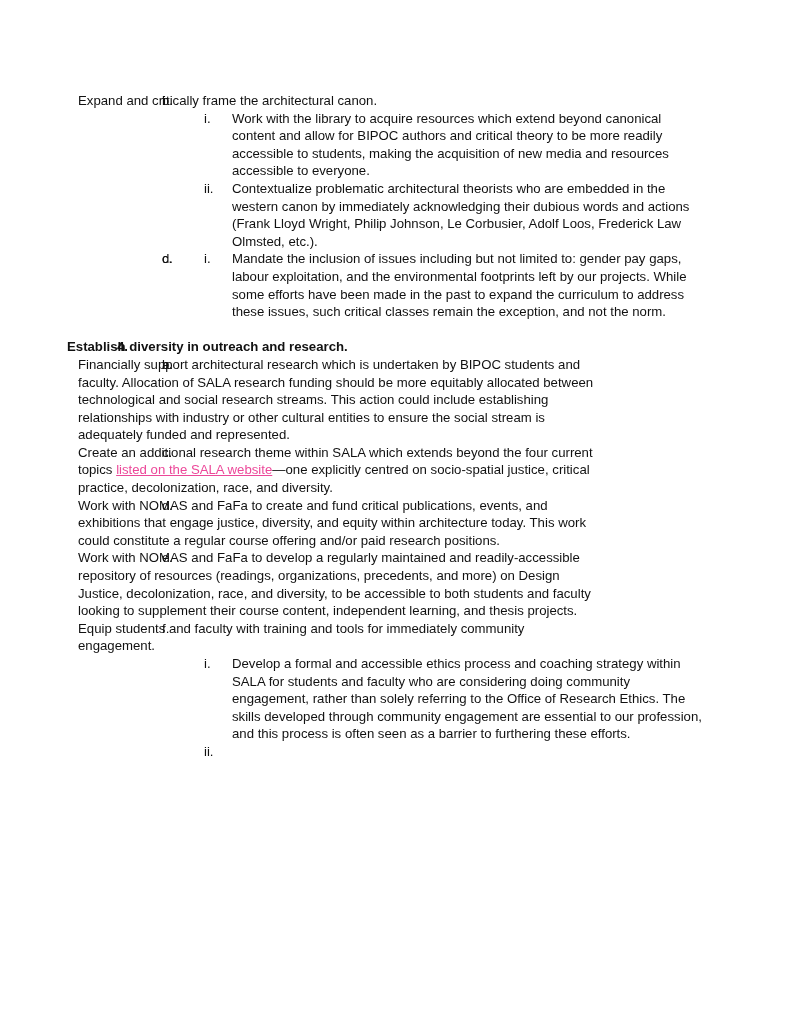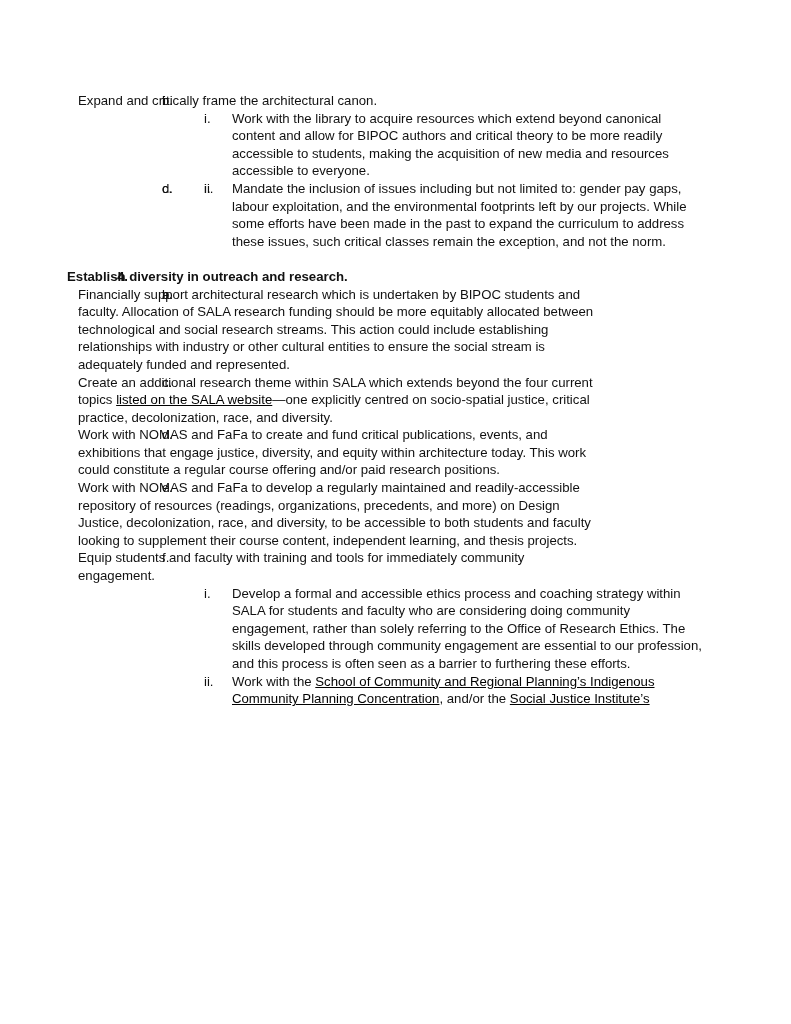--- a/index.html
+++ b/index.html
@@ -7,37 +7,38 @@
          font-family: "Liberation Sans", sans-serif; font-size: 13.2px; color: #111; }
   .page { position: absolute; left: 0; top: 92px; width: 791px; }
   .item { position: relative; line-height: 17.6px; }
   .lvl1 .marker { position: absolute; left: 117px; font-weight: bold; }
   .lvl1 .text { margin-left: 67px; width: 580px; font-weight: bold; }
   .lvl2 .marker { position: absolute; left: 162px; }
   .lvl2 .text { margin-left: 78px; width: 522px; }
   .lvl3 .marker { position: absolute; left: 204px; }
   .lvl3 .text { margin-left: 232px; width: 476px; }
   .gap { height: 17.6px; }
-  a.link { color: #000000; text-decoration: underline; }
+  a.link { color: #ec4899; text-decoration: underline; }
 </style>
 </head>
 <body>
 
 <div class="page">
 
   <div class="item lvl2">
     <span class="marker">b.</span>
     <div class="text">Expand and critically frame the architectural canon.</div>
   </div>
   <div class="item lvl3">
     <span class="marker">i.</span>
     <div class="text">Work with the library to acquire resources which extend beyond canonical content and allow for BIPOC authors and critical theory to be more readily accessible to students, making the acquisition of new media and resources accessible to everyone.</div>
   </div>
   <div class="item lvl3">
     <span class="marker">ii.</span>
+    <div class="text">Contextualize problematic architectural theorists who are embedded in the western canon by immediately acknowledging their dubious words and actions (Frank Lloyd Wright, Philip Johnson, Le Corbusier, Adolf Loos, Frederick Law Olmsted, etc.).</div>
   </div>
   <div class="item lvl2">
     <span class="marker">c.</span>
   </div>
   <div class="item lvl2">
     <span class="marker">d.</span>
   </div>
   <div class="item lvl3">
     <span class="marker">i.</span>
     <div class="text">Mandate the inclusion of issues including but not limited to: gender pay gaps, labour exploitation, and the environmental footprints left by our projects. While some efforts have been made in the past to expand the curriculum to address these issues, such critical classes remain the exception, and not the norm.</div>
@@ -71,16 +72,15 @@
   <div class="item lvl2">
     <span class="marker">f.</span>
     <div class="text">Equip students and faculty with training and tools for immediately community engagement.</div>
   </div>
   <div class="item lvl3">
     <span class="marker">i.</span>
     <div class="text">Develop a formal and accessible ethics process and coaching strategy within SALA for students and faculty who are considering doing community engagement, rather than solely referring to the Office of Research Ethics. The skills developed through community engagement are essential to our profession, and this process is often seen as a barrier to furthering these efforts.</div>
   </div>
   <div class="item lvl3">
     <span class="marker">ii.</span>
-    <div class="text"><span>Work with the </span><a class="link" href="#">School of Community and Regional Planning’s Indigenous Community Planning Concentration</a><span>, and/or the </span><a class="link" href="#">Social Justice Institute’s</a></div>
   </div>
 
 </div>
 
 </body></html>

